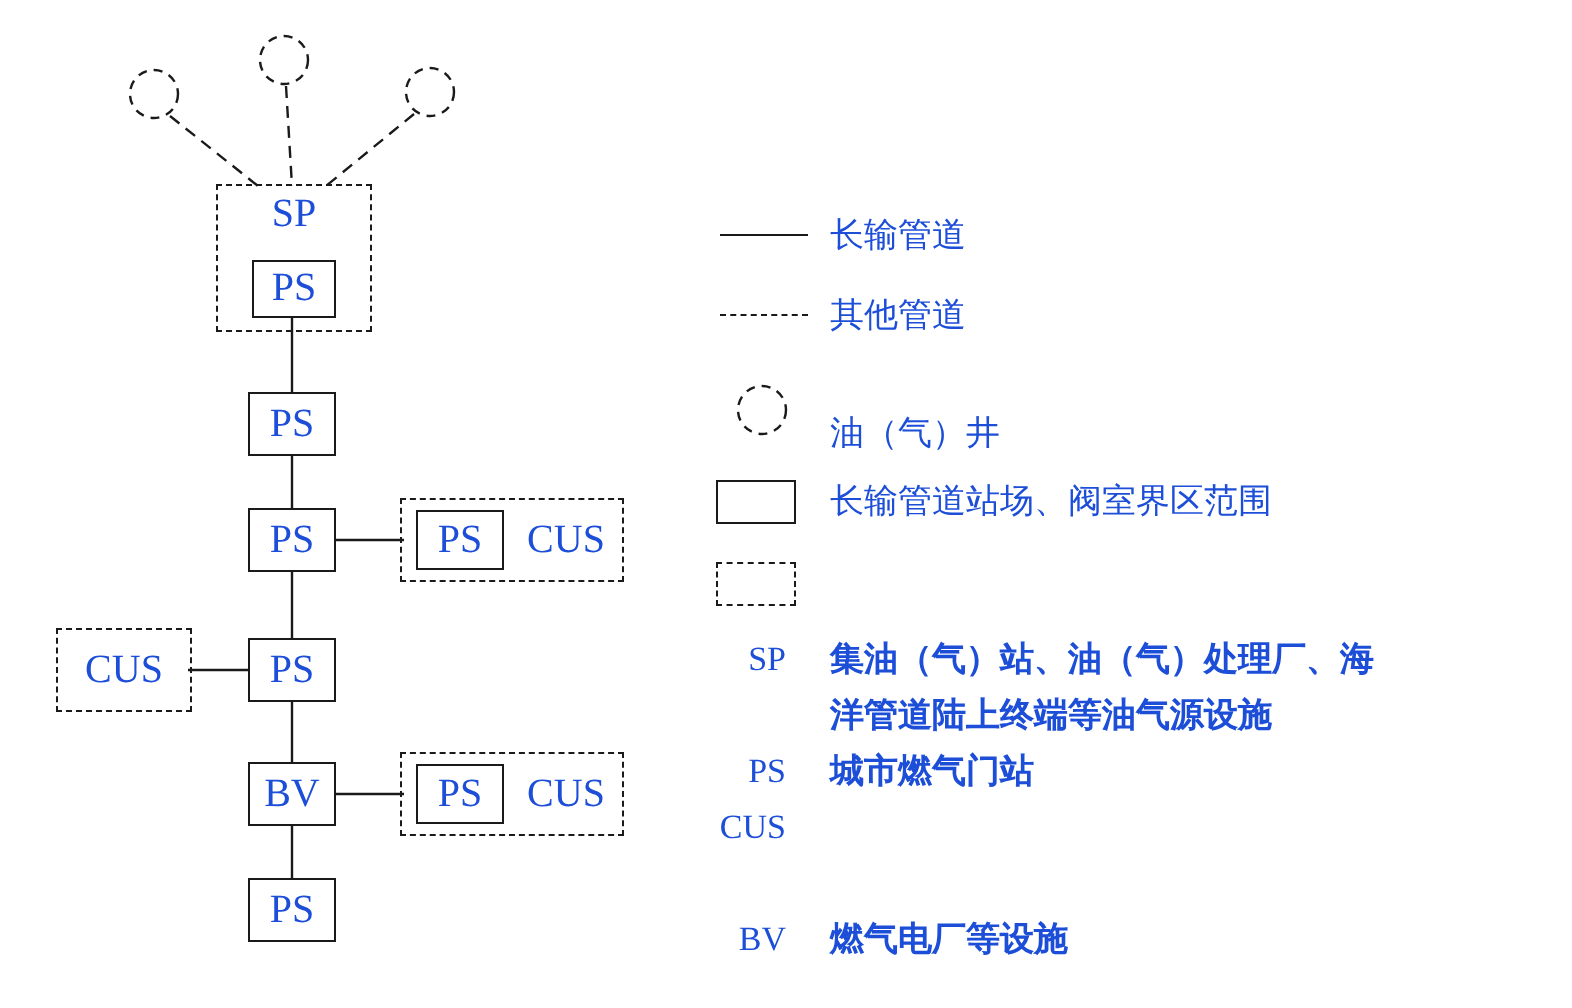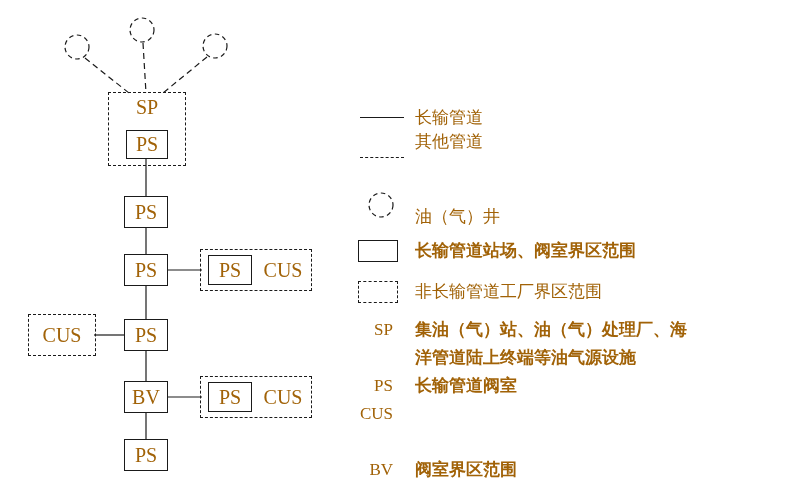--- a/index.html
+++ b/index.html
@@ -2,21 +2,21 @@
 <html><head>
 <meta charset="utf-8">
 <style>
   html, body { margin: 0; padding: 0; background: #ffffff; }
   .screen {
     position: relative;
     width: 786px;
     height: 504px;
     background: #ffffff;
     font-family: "Liberation Serif", "DejaVu Serif", serif;
-    color: #a16207;
+    color: #1d4ed8;
     overflow: hidden;
   }
   
   .diagram { position: absolute; left: 0; top: 0; width: 340px; height: 504px; }
   .connectors { position: absolute; left: 0; top: 0; }
   .box {
     position: absolute;
     box-sizing: border-box;
     display: flex;
     align-items: center;
@@ -54,23 +54,23 @@
   .sym-line.solid-line { border-top: 1px solid #1a1a1a; }
   .sym-line.dashed-line { border-top: 1px dashed #1a1a1a; }
   .ls-row1-sym { top: 117px; }
   .ls-row2-sym { top: 157px; }
   .ls-circle { position: absolute; left: 15px; top: 191px; }
   .ls-rect { position: absolute; left: 6px; width: 40px; height: 22px; box-sizing: border-box; }
   .ls-rect-solid { top: 240px; border: 1px solid #1a1a1a; }
   .ls-rect-dashed { top: 281px; border: 1px dashed #1a1a1a; }
   .ls-label { position: absolute; left: 63px; font-size: 17px; line-height: 26px; white-space: nowrap; }
   .ls-row1-label { top: 105px; }
-  .ls-row2-label { top: 129px; }
+  .ls-row2-label { top: 145px; }
   .ls-row3-label { top: 204px; }
-  .ls-row4-label { top: 238px; font-weight: bold; }
+  .ls-row4-label { top: 238px; }
   .ls-row5-label { top: 279px; }
 
   .term { position: absolute; font-size: 17px; line-height: 28px; }
   .t-abbr { left: 0; width: 41px; text-align: right; }
   .t-def { left: 63px; width: 274px; font-weight: bold; }
   .t-sp  { top: 316px; }
   .t-ps  { top: 372px; }
   .t-cus { top: 400px; }
   .t-bv  { top: 456px; }
 </style>
@@ -131,27 +131,26 @@
 
     <svg class="ls-circle" width="28" height="28" viewBox="0 0 28 28">
       <circle cx="14" cy="14" r="12" fill="none" stroke="#1a1a1a" stroke-width="1.2" stroke-dasharray="4.5 3.5"></circle>
     </svg>
     <div class="ls-label ls-row3-label">油（气）井</div>
 
     <div class="ls-rect ls-rect-solid"></div>
     <div class="ls-label ls-row4-label">长输管道站场、阀室界区范围</div>
 
     <div class="ls-rect ls-rect-dashed"></div>
-    <div class="ls-label ls-row5-label">非长输管道工厂界区范围</div>
 
     <div class="term t-abbr t-sp">SP</div>
     <div class="term t-def  t-sp">集油（气）站、油（气）处理厂、海洋管道陆上终端等油气源设施</div>
 
     <div class="term t-abbr t-ps">PS</div>
-    <div class="term t-def  t-ps">长输管道阀室</div>
+    <div class="term t-def  t-ps">城市燃气门站</div>
 
     <div class="term t-abbr t-cus">CUS</div>
 
     <div class="term t-abbr t-bv">BV</div>
-    <div class="term t-def  t-bv">阀室界区范围</div>
+    <div class="term t-def  t-bv">燃气电厂等设施</div>
   </div>
 
 </div>
 
 </body></html>

